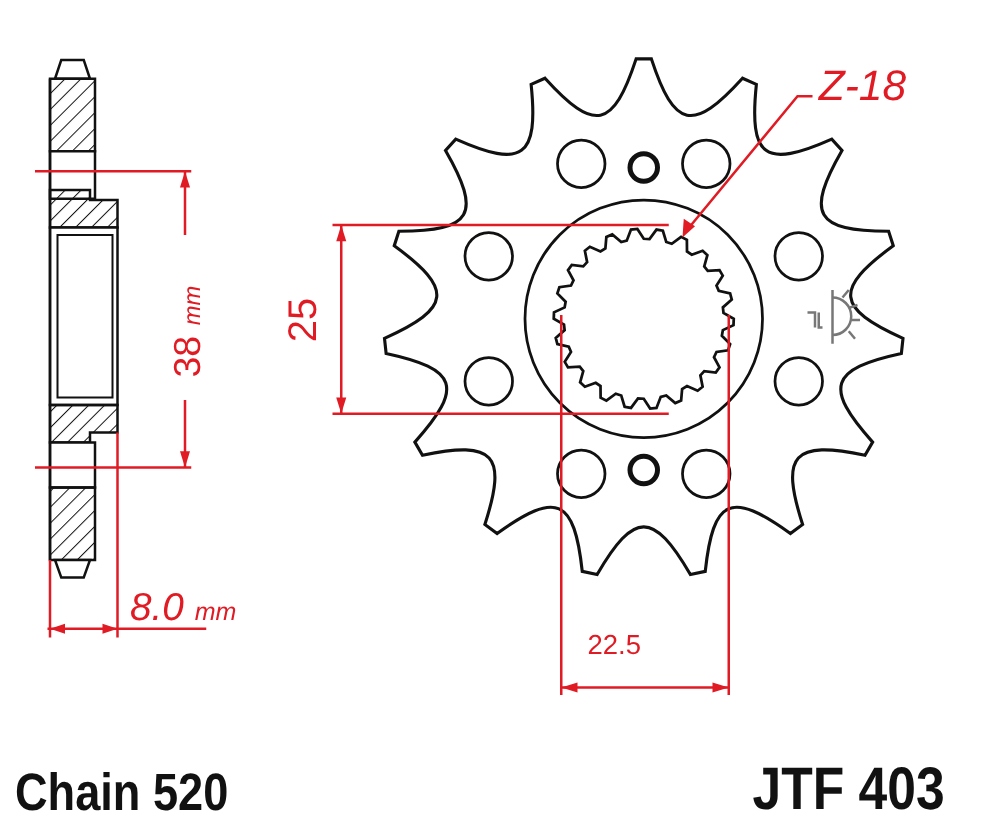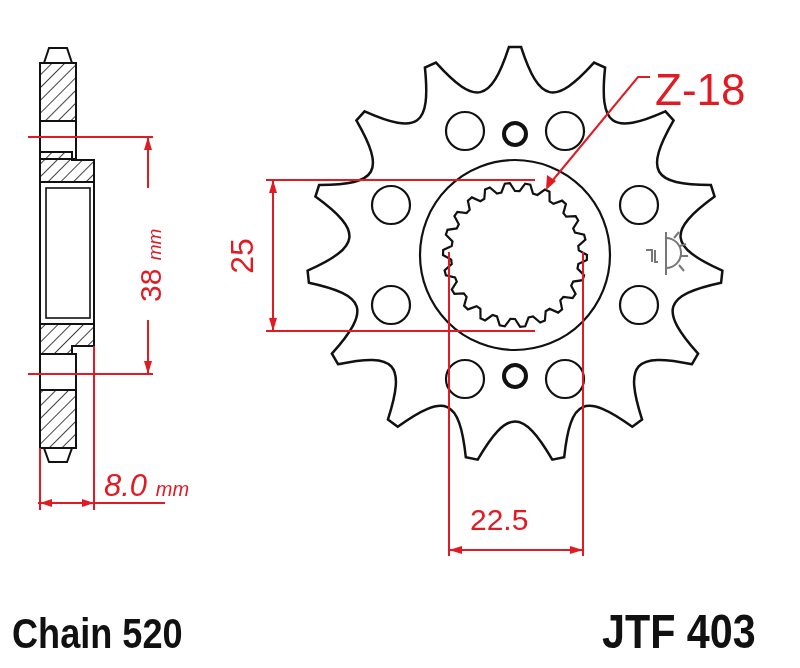--- a/index.html
+++ b/index.html
@@ -110,20 +110,20 @@
 <div class="lbl" style="left:96px; top:232px; transform: rotate(-90deg); transform-origin: 50% 50%; width:110px; height:30px; font-size:30px;">
   <span>38</span>
   <span style="font-size:19px; font-style:italic;">mm</span>
 </div>
 
 <div class="lbl" style="left:104px; top:470px; font-size:31px; font-style:italic;">
   <span>8.0</span>
   <span style="font-size:20px;">mm</span>
 </div>
 
-<div class="lbl" style="left:655px; top:68px; font-size:44px; ">Z-18</div>
+<div class="lbl" style="left:655px; top:52px; font-size:34px; font-style:italic;">Z-18</div>
 
 <div class="lbl" style="left:222px; top:240px; font-size:32px; transform: rotate(-90deg); transform-origin: 50% 50%; width:40px; text-align:center;">25</div>
 
-<div class="lbl" style="left:470px; top:505px; font-size:30px;">22.5</div>
+<div class="lbl" style="left:470px; top:505px; font-size:22px;">22.5</div>
 
 <div class="foot" style="left:12px; top:613px; font-size:42px;">Chain 520</div>
 <div class="foot" style="left:602px; top:608px; font-size:48px;">JTF 403</div>
 
 </body></html>

